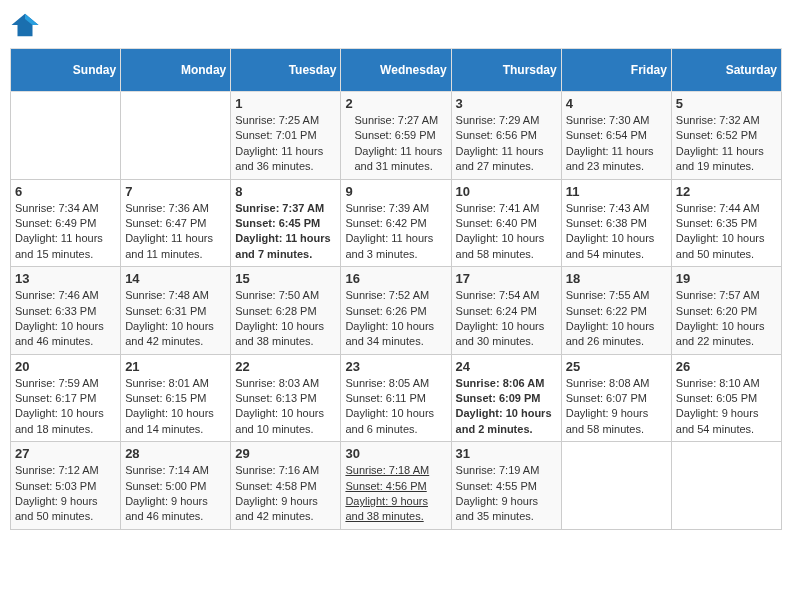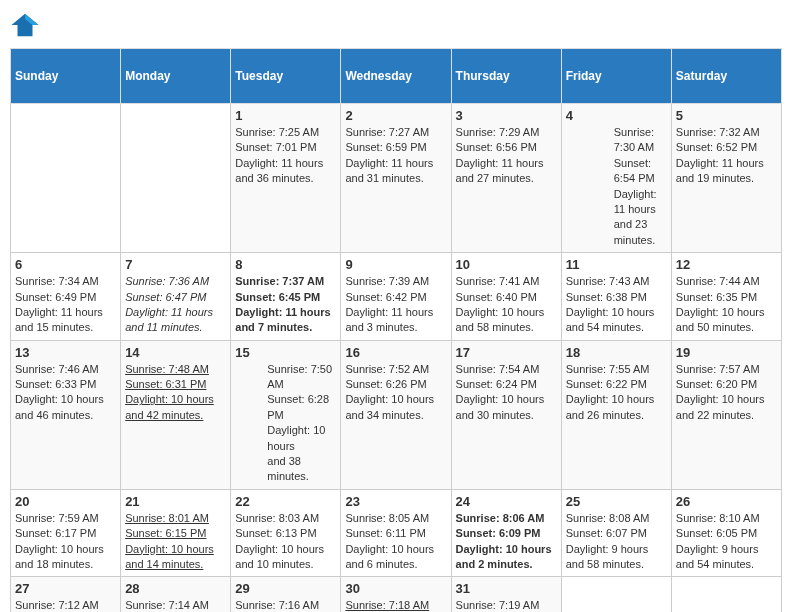--- a/index.html
+++ b/index.html
@@ -50,22 +50,22 @@
     table {
       width: 100%;
       border-collapse: collapse;
       table-layout: fixed;
     }
     thead tr th {
       background-color: #2a7abf;
       color: #fff;
       font-size: 12px;
       font-weight: bold;
-      padding: 20px 4px;
-      text-align: left;
+      padding: 14px 4px;
+      text-align: right;
       border: 1px solid #ddd;
     }
     tbody tr td {
       border: 1px solid #ccc;
       vertical-align: top;
       padding: 4px;
       font-size: 10px;
       color: #333;
       height: 80px;
       background: #fff;
@@ -127,35 +127,35 @@
         <td class="empty-cell"></td>
         <td>
           <span class="day-number">1</span>
           <div class="day-info" style="white-space: pre-line;">Sunrise: 7:25 AM
 Sunset: 7:01 PM
 Daylight: 11 hours
 and 36 minutes.</div>
         </td>
         <td>
           <span class="day-number">2</span>
-          <div class="day-info" style="white-space: pre-line;">Sunrise: 7:27 AM
+          <div class="day-info" style="white-space: pre-line; margin-left: 9px;">Sunrise: 7:27 AM
 Sunset: 6:59 PM
 Daylight: 11 hours
 and 31 minutes.</div>
         </td>
         <td>
           <span class="day-number">3</span>
           <div class="day-info" style="white-space: pre-line;">Sunrise: 7:29 AM
 Sunset: 6:56 PM
 Daylight: 11 hours
 and 27 minutes.</div>
         </td>
         <td>
           <span class="day-number">4</span>
-          <div class="day-info" style="white-space: pre-line; margin-left: 48px;">Sunrise: 7:30 AM
+          <div class="day-info" style="white-space: pre-line;">Sunrise: 7:30 AM
 Sunset: 6:54 PM
 Daylight: 11 hours
 and 23 minutes.</div>
         </td>
         <td>
           <span class="day-number">5</span>
           <div class="day-info" style="white-space: pre-line;">Sunrise: 7:32 AM
 Sunset: 6:52 PM
 Daylight: 11 hours
 and 19 minutes.</div>
@@ -164,21 +164,21 @@
       <tr>
         <td>
           <span class="day-number">6</span>
           <div class="day-info" style="white-space: pre-line;">Sunrise: 7:34 AM
 Sunset: 6:49 PM
 Daylight: 11 hours
 and 15 minutes.</div>
         </td>
         <td>
           <span class="day-number">7</span>
-          <div class="day-info" style="white-space: pre-line; font-style: italic;">Sunrise: 7:36 AM
+          <div class="day-info" style="white-space: pre-line;">Sunrise: 7:36 AM
 Sunset: 6:47 PM
 Daylight: 11 hours
 and 11 minutes.</div>
         </td>
         <td>
           <span class="day-number">8</span>
           <div class="day-info" style="white-space: pre-line; font-weight: bold;">Sunrise: 7:37 AM
 Sunset: 6:45 PM
 Daylight: 11 hours
 and 7 minutes.</div>
@@ -215,28 +215,28 @@
       <tr>
         <td>
           <span class="day-number">13</span>
           <div class="day-info" style="white-space: pre-line;">Sunrise: 7:46 AM
 Sunset: 6:33 PM
 Daylight: 10 hours
 and 46 minutes.</div>
         </td>
         <td>
           <span class="day-number">14</span>
-          <div class="day-info" style="white-space: pre-line; text-decoration: underline;">Sunrise: 7:48 AM
+          <div class="day-info" style="white-space: pre-line;">Sunrise: 7:48 AM
 Sunset: 6:31 PM
 Daylight: 10 hours
 and 42 minutes.</div>
         </td>
         <td>
           <span class="day-number">15</span>
-          <div class="day-info" style="white-space: pre-line; margin-left: 32px;">Sunrise: 7:50 AM
+          <div class="day-info" style="white-space: pre-line;">Sunrise: 7:50 AM
 Sunset: 6:28 PM
 Daylight: 10 hours
 and 38 minutes.</div>
         </td>
         <td>
           <span class="day-number">16</span>
           <div class="day-info" style="white-space: pre-line;">Sunrise: 7:52 AM
 Sunset: 6:26 PM
 Daylight: 10 hours
 and 34 minutes.</div>
@@ -266,21 +266,21 @@
       <tr>
         <td>
           <span class="day-number">20</span>
           <div class="day-info" style="white-space: pre-line;">Sunrise: 7:59 AM
 Sunset: 6:17 PM
 Daylight: 10 hours
 and 18 minutes.</div>
         </td>
         <td>
           <span class="day-number">21</span>
-          <div class="day-info" style="white-space: pre-line; text-decoration: underline;">Sunrise: 8:01 AM
+          <div class="day-info" style="white-space: pre-line;">Sunrise: 8:01 AM
 Sunset: 6:15 PM
 Daylight: 10 hours
 and 14 minutes.</div>
         </td>
         <td>
           <span class="day-number">22</span>
           <div class="day-info" style="white-space: pre-line;">Sunrise: 8:03 AM
 Sunset: 6:13 PM
 Daylight: 10 hours
 and 10 minutes.</div>

